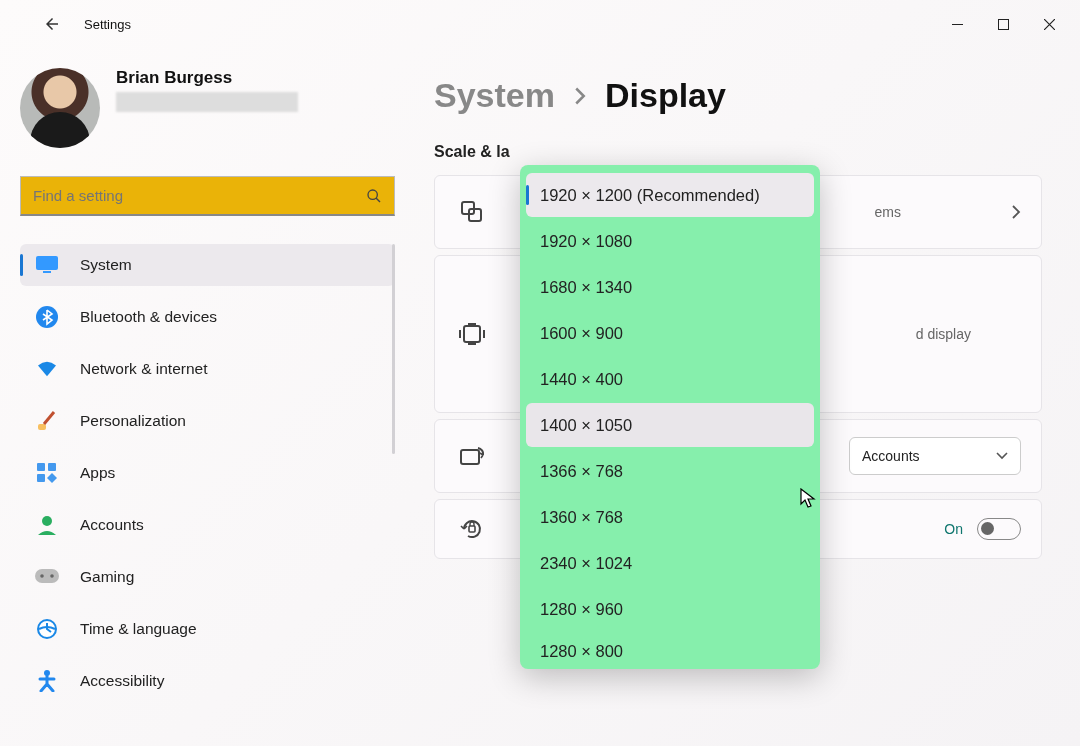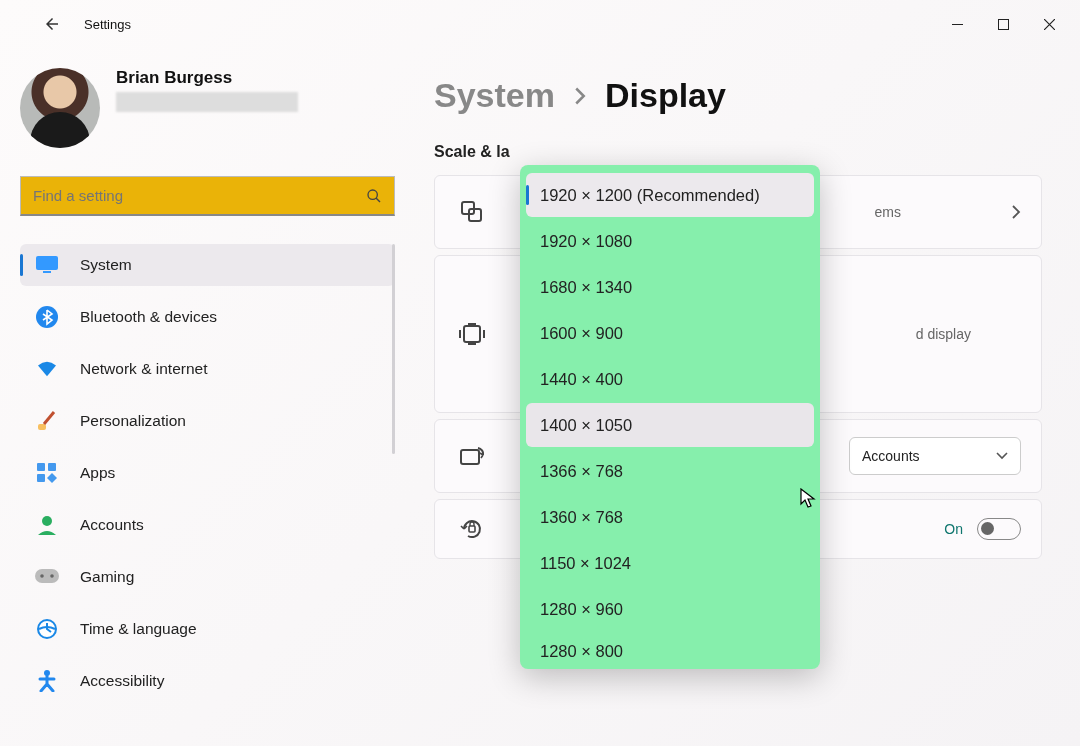--- a/index.html
+++ b/index.html
@@ -290,21 +290,21 @@
   <div class="dd-item hover">
       <span>1400 × 1050</span>
     </div>
   <div class="dd-item">
       <span>1366 × 768</span>
     </div>
   <div class="dd-item">
       <span>1360 × 768</span>
     </div>
   <div class="dd-item">
-      <span>1150 × 1024</span>
+      <span>2340 × 1024</span>
     </div>
   <div class="dd-item">
       <span>1280 × 960</span>
     </div>
   <div class="dd-item clip">
       <span>1280 × 800</span>
     </div>
 </div>
 
 <svg class="cursor" width="18" height="22" viewBox="0 0 18 22">

